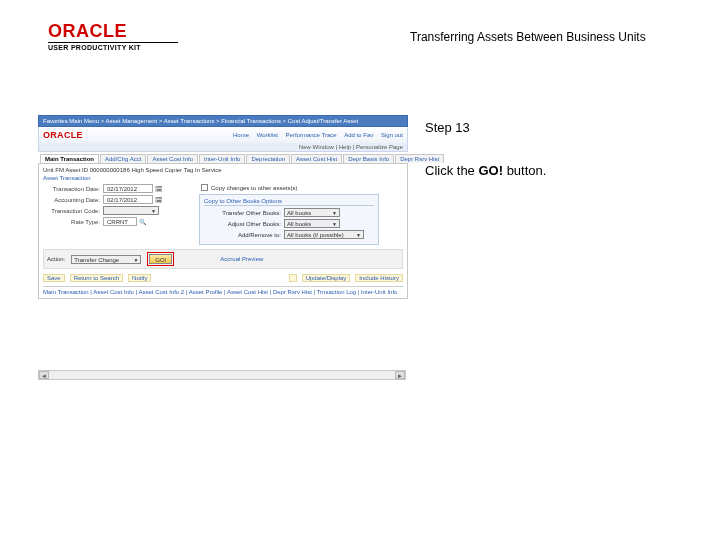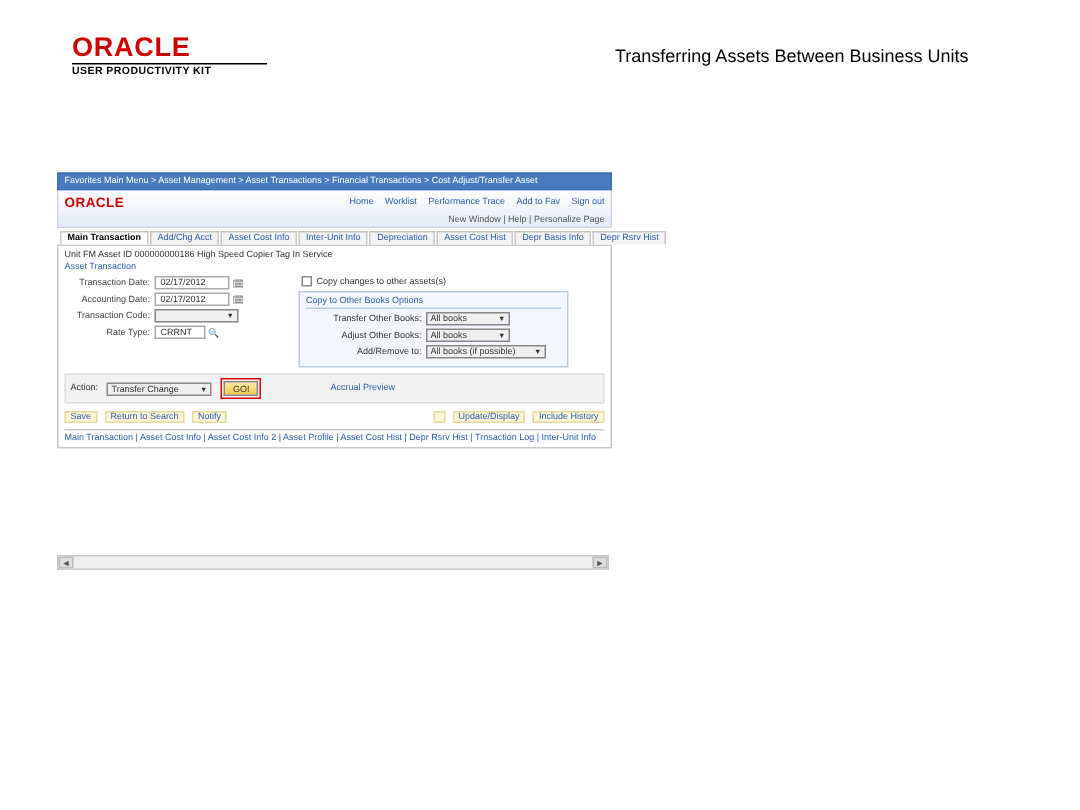--- a/index.html
+++ b/index.html
@@ -251,20 +251,24 @@
 
 <div class="logo-block">
   <div class="oracle-word">ORACLE</div>
   <div class="thin-line"></div>
   <div class="upk-sub">USER PRODUCTIVITY KIT</div>
 </div>
 
 <div class="page-title">Transferring Assets Between Business Units</div>
 
 <div class="instruction-panel">
+  <div class="step-label">Step 13</div>
+  <div class="step-body">
+    <span>Click the </span><b>GO!</b><span> button.</span>
+  </div>
 </div>
 
 <div class="screenshot">
 
   <div class="ss-topbar">
     <span class="left">Favorites   Main Menu &gt; Asset Management &gt; Asset Transactions &gt; Financial Transactions &gt; Cost Adjust/Transfer Asset</span>
     <span class="right"></span>
   </div>
 
   <div class="ss-orahdr">

